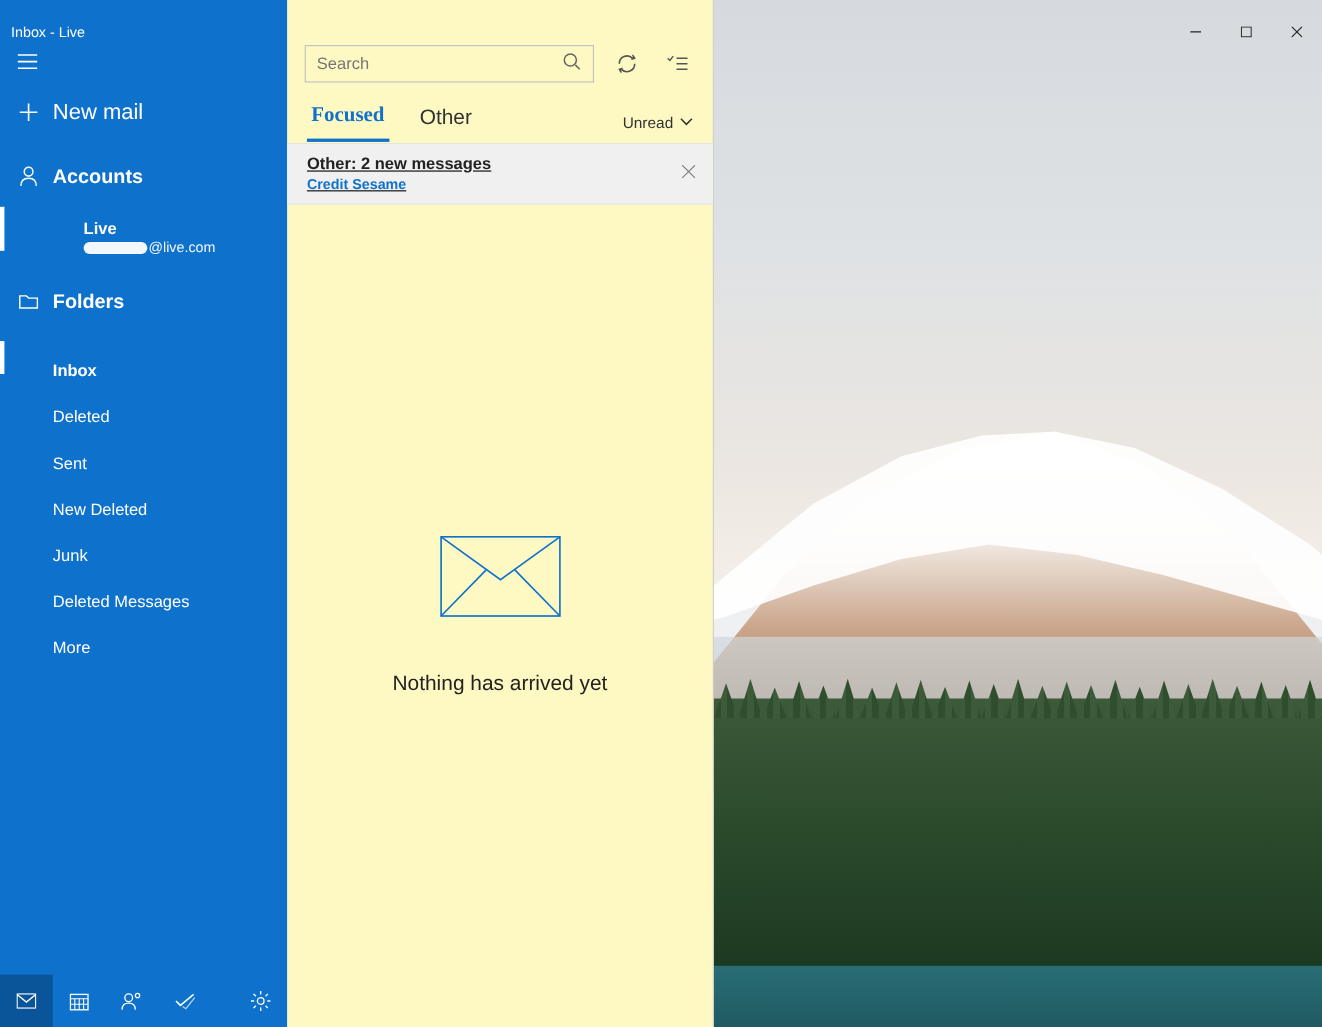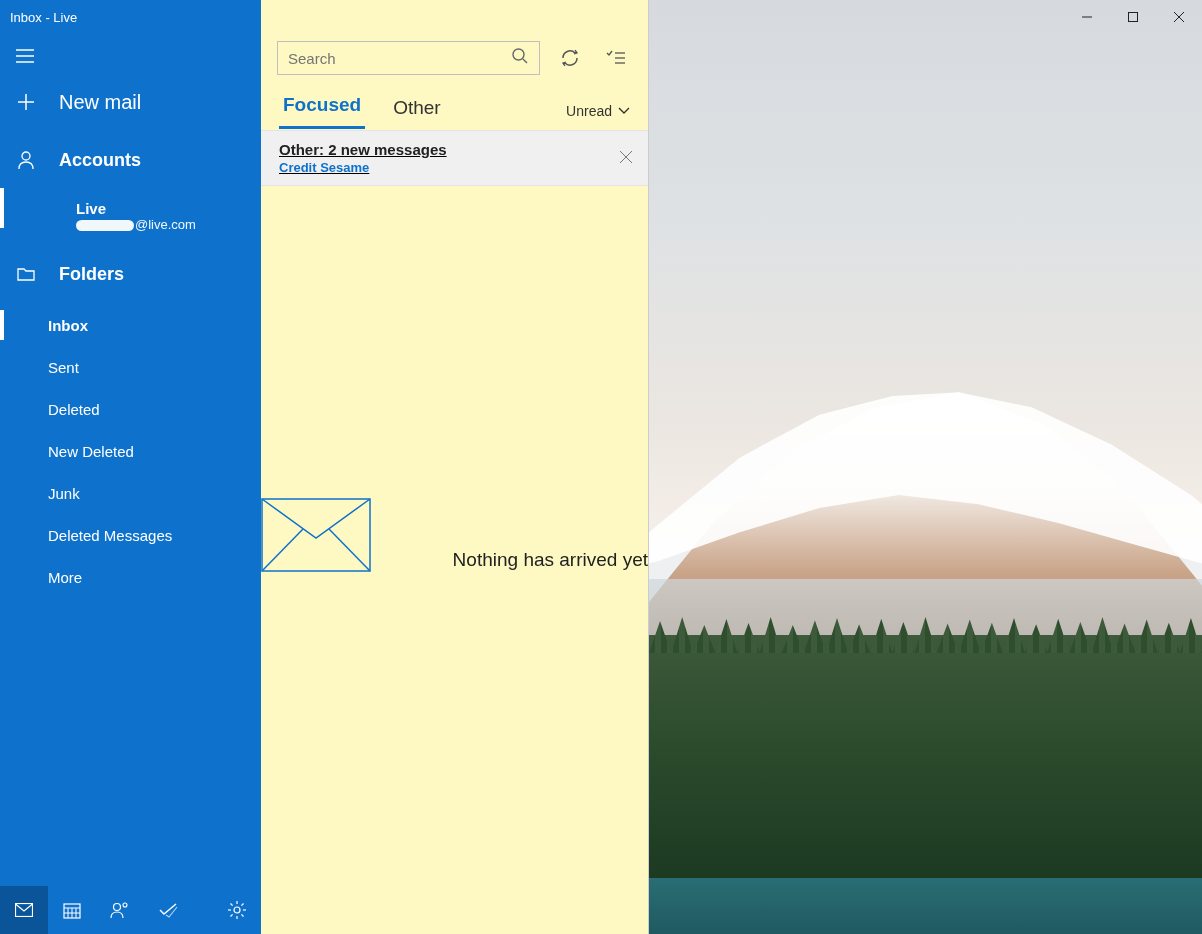--- a/index.html
+++ b/index.html
@@ -1,73 +1,73 @@
 <!DOCTYPE html>
 <html><head>
 <meta charset="utf-8">
 <style>
   * { box-sizing: border-box; margin: 0; padding: 0; font-family: "Segoe UI", sans-serif; }
   html, body { width: 1202px; height: 934px; overflow: hidden; }
   .app { display: flex; width: 100%; height: 100%; position: relative; }
 
   
   .titlebar {
-    position: absolute; top: 0; left: 0; right: 0; height: 34px;
+    position: absolute; top: 12px; left: 0; right: 0; height: 34px;
     display: flex; align-items: center; z-index: 10;
   }
   .titlebar .title { color: #fff; font-size: 13px; padding-left: 10px; }
   .winctrls { position: absolute; top: 0; right: 0; display: flex; }
   .winctrl { width: 46px; height: 34px; display:flex; align-items:center; justify-content:center; color:#222; }
   .winctrl svg { display:block; }
 
   
   .sidebar {
     width: 261px; height: 100%; background: #0e72cc; color: #fff;
     display: flex; flex-direction: column; padding-top: 34px; position: relative;
   }
   .hamburger { width: 50px; height: 44px; display:flex; align-items:center; justify-content:center; }
-  .nav-row { display:flex; align-items:center; height:48px; padding-left:12px;gap:11px; }
+  .nav-row { display:flex; align-items:center; height:48px; padding-left:12px; }
   .nav-row .icon { width:28px; display:flex; justify-content:center; }
   .nav-row .label { font-size:17px; font-weight:400; padding-left:8px; }
   .nav-row.big .label { font-size:20px; font-weight:400; }
   .section-head { font-size:18px; font-weight:600; padding-left:8px; }
 
   .account-block { padding-left:76px; position:relative; height:48px; display:flex; flex-direction:column; justify-content:flex-end; }
   .account-block::before { content:""; position:absolute; left:0; top:4px; bottom:4px; width:4px; background:#fff; }
   .account-name { font-size:15px; font-weight:600; }
   .account-email { font-size:13px; opacity:.95; }
   .redact { display:inline-block; width:58px; height:11px; background:#fff; border-radius:6px; vertical-align:middle; margin-right:1px;}
 
   .folders { padding-top:6px; }
-  .folder-item { height:42px; display:flex; align-items:center; padding-left:48px; font-size:15px; position:relative; }
+  .folder-item { height:42px; display:flex; align-items:flex-end; padding-left:48px; font-size:15px; position:relative; }
   .folder-item.selected { font-weight:700; }
   .folder-item.selected::before { content:""; position:absolute; left:0; top:6px; bottom:6px; width:4px; background:#fff; }
 
   .bottom-bar { position:absolute; bottom:0; left:0; right:0; height:48px; display:flex; align-items:center; }
   .bottom-btn { width:48px; height:48px; display:flex; align-items:center; justify-content:center; }
   .bottom-btn.active { background: rgba(0,0,0,.25); }
 
   
   .listpane { width: 388px; height:100%; background:#fef9c3; border-right:1px solid #ccc; display:flex; flex-direction:column; padding-top:34px; }
   .list-toolbar { height:48px; display:flex; align-items:center; padding:0 16px; gap:14px; }
   .search { flex:1; height:34px; border:1px solid #bfbfbf; display:flex; align-items:center; padding:0 10px; }
   .search input { border:none; outline:none; flex:1; font-size:15px; color:#666; background:transparent; }
   .tool-icon { width:32px; height:32px; display:flex; align-items:center; justify-content:center; color:#555; }
 
   .tabs-row { height:48px; display:flex; align-items:flex-end; padding:0 18px; border-bottom:1px solid transparent; }
   .tab { font-size:19px; color:#333; padding:0 4px 10px 4px; margin-right:24px; }
-  .tab.active { color:#0e72cc; font-weight:600; border-bottom:3px solid #0e72cc; }
+  .tab.active { color:#0e72cc; font-weight:600; border-bottom:3px solid #0e72cc;font-family:Liberation Serif, serif; }
   .filter { margin-left:auto; font-size:14px; color:#333; display:flex; align-items:center; gap:6px; padding-bottom:10px;}
 
   .notice { background:#f0f0f0; border-top:1px solid #e4e4e4; border-bottom:1px solid #e4e4e4; padding:10px 18px; position:relative;text-decoration:underline; }
   .notice .n-title { font-size:15px; font-weight:600; color:#222; }
   .notice .n-sub { font-size:13px; font-weight:600; color:#0e72cc; margin-top:2px; }
   .notice .n-close { position:absolute; right:16px; top:50%; transform:translateY(-50%); color:#666; }
 
-  .empty-state { flex:1; display:flex; flex-direction:row; align-items:center; justify-content:space-between; color:#333; }
+  .empty-state { flex:1; display:flex; flex-direction:column; align-items:center; justify-content:center; color:#333; }
   .empty-state svg { margin-bottom:50px; }
   .empty-state .msg { font-size:19px; color:#222; }
 
   
   .readpane { flex:1; height:100%; position:relative; overflow:hidden; }
   .sky { position:absolute; inset:0; background:linear-gradient(#d6dadf 0%, #dfe2e4 25%, #ebe6e1 45%, #f4ede7 55%, #eef0f1 60%, #e8edee 100%); }
   .mountain { position:absolute; left:-10%; right:-10%; top:42%; height:35%;
     background: linear-gradient(180deg,#fff 0%, #f2ece6 30%, #caa58a 55%, #b88d70 70%, #8c7060 100%);
     clip-path: polygon(0% 90%, 8% 65%, 18% 40%, 30% 18%, 42% 5%, 55% 0%, 68% 10%, 80% 30%, 90% 55%, 100% 80%, 100% 100%, 0% 100%);
     filter: blur(.3px);
@@ -159,24 +159,24 @@
           </svg>
       </span>
       <span class="section-head">Folders</span>
     </div>
 
     <div class="folders">
       <div class="folder-item selected">
           <span>Inbox</span>
         </div>
       <div class="folder-item">
+          <span>Deleted</span>
+        </div>
+      <div class="folder-item">
           <span>Sent</span>
-        </div>
-      <div class="folder-item">
-          <span>Deleted</span>
         </div>
       <div class="folder-item">
           <span>New Deleted</span>
         </div>
       <div class="folder-item">
           <span>Junk</span>
         </div>
       <div class="folder-item">
           <span>Deleted Messages</span>
         </div>

